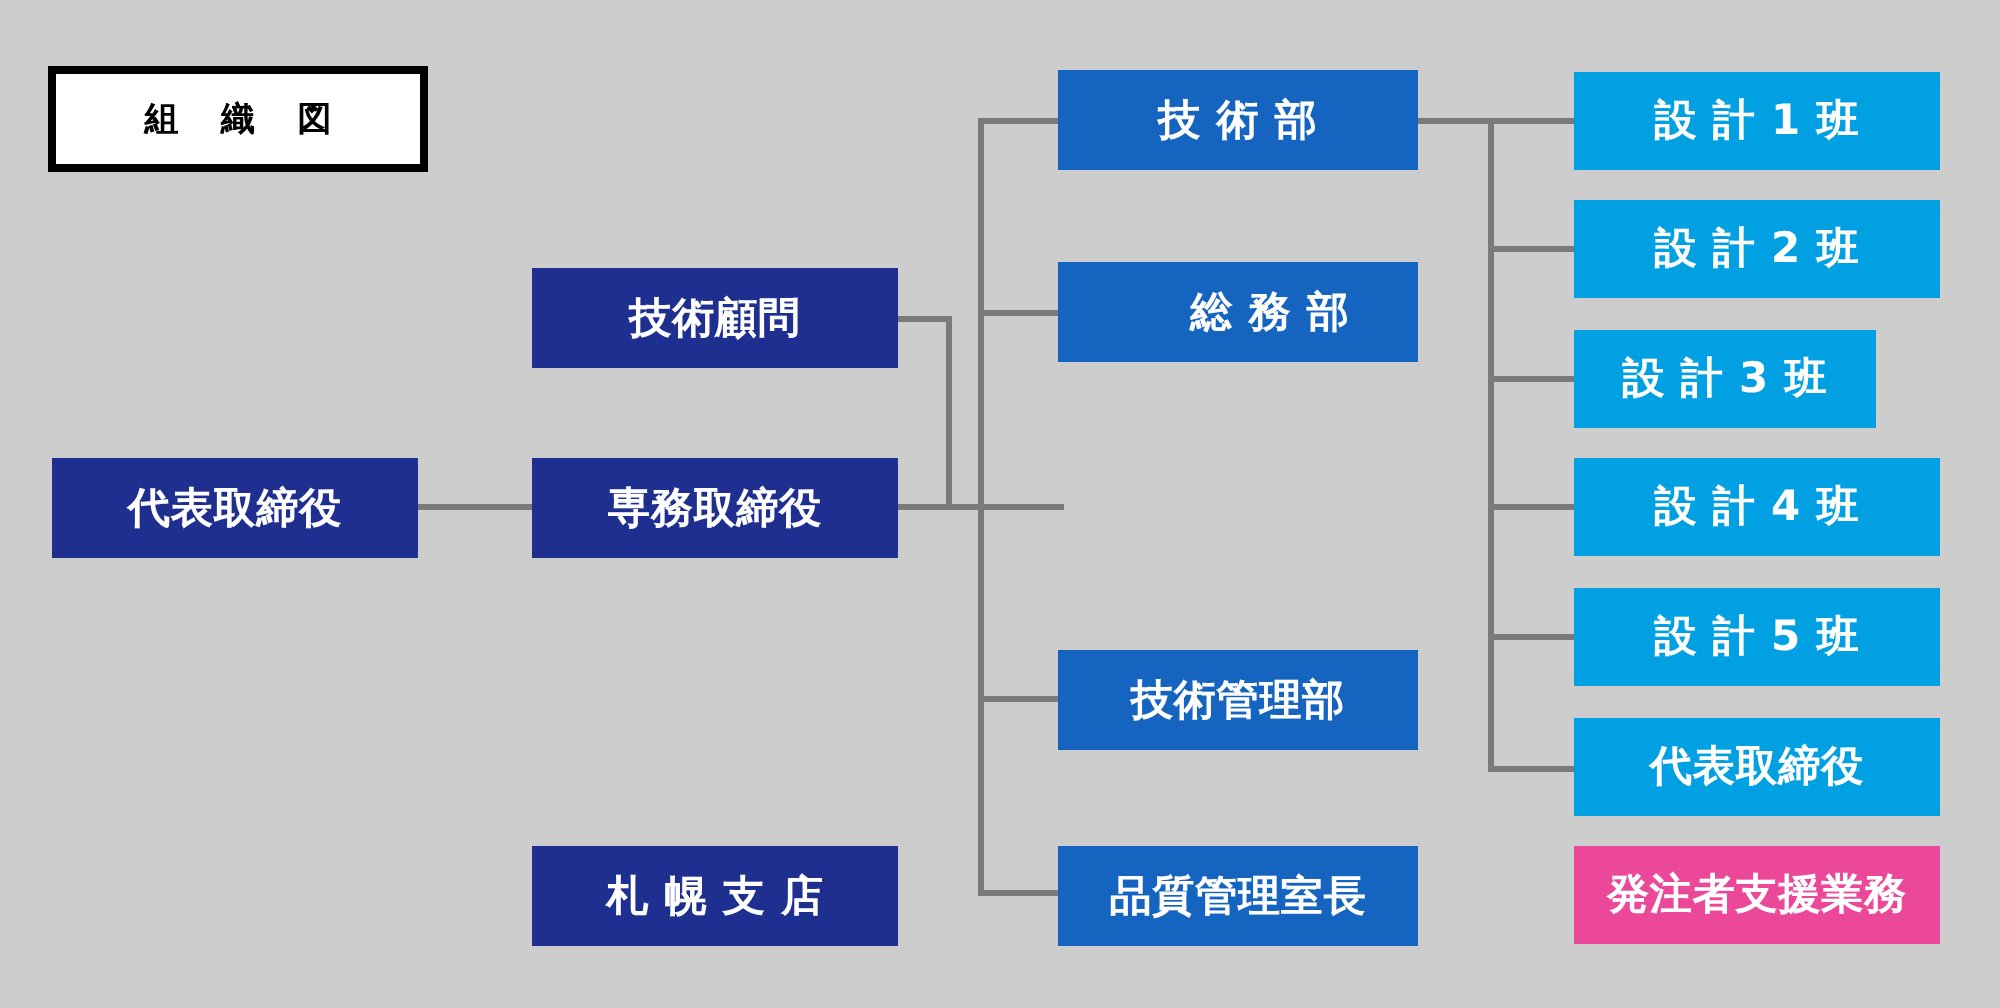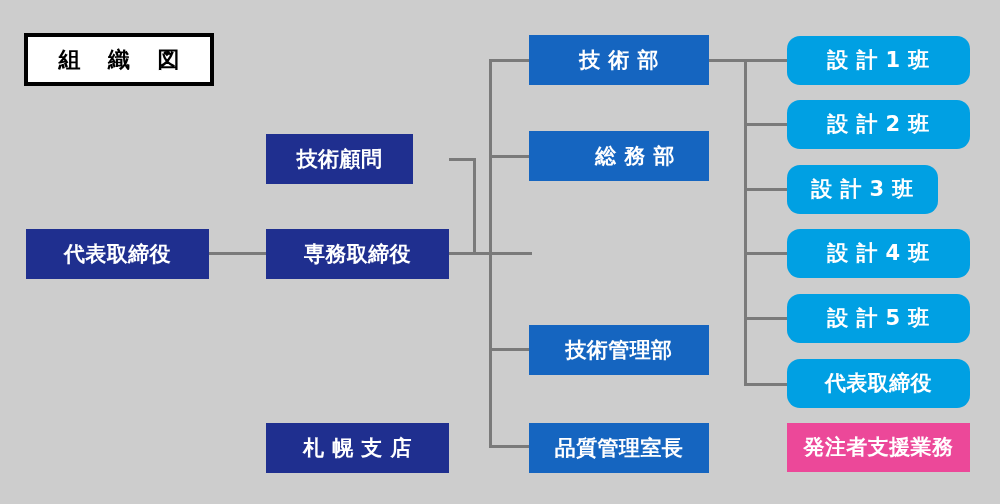--- a/index.html
+++ b/index.html
@@ -28,33 +28,33 @@
     color: #ffffff;
     font-size: 21px;
     font-weight: 700;
     letter-spacing: 0.02em;
     white-space: nowrap;
     line-height: 1;
     z-index: 3;
   }
   .box.navy   { background: #1f2f8f; }
   .box.mid    { background: #1565c0; }
-  .box.light  { background: #00a0e3; border-radius: 13px; }
+  .box.light  { background: #00a0e3; }
   .box.teal   { background: #ec4899; }
 
   .title-box {
     position: absolute;
     box-sizing: border-box;
     background: #ffffff;
     border: 4px solid #000000;
     display: flex;
     align-items: center;
     justify-content: center;
     color: #000000;
-    font-size: 22px;
+    font-size: 17px;
     font-weight: 700;
     letter-spacing: 0.45em;
     text-indent: 0.45em;
     white-space: nowrap;
     z-index: 3;
   }
 
   .ln {
     position: absolute;
     background: #7a7a7a;
@@ -93,21 +93,21 @@
   <div class="ln" style="left:744px; top:383px; width:46px; height:3px;"></div>
 
   <div class="title-box" style="left:24px; top:33px; width:190px; height:53px;">
     <span>組 織 図</span>
   </div>
 
   <div class="box navy" style="left:26px; top:229px; width:183px; height:50px;">
     <span>代表取締役</span>
   </div>
 
-  <div class="box navy" style="left:266px; top:134px; width:147px; height:50px;">
+  <div class="box navy" style="left:266px; top:134px; width:183px; height:50px;">
     <span class="wide">技術顧問</span>
   </div>
 
   <div class="box navy" style="left:266px; top:423px; width:183px; height:50px;">
     <span>札 幌 支 店</span>
   </div>
 
   <div class="box navy" style="left:266px; top:229px; width:183px; height:50px;">
     <span>専務取締役</span>
   </div>

